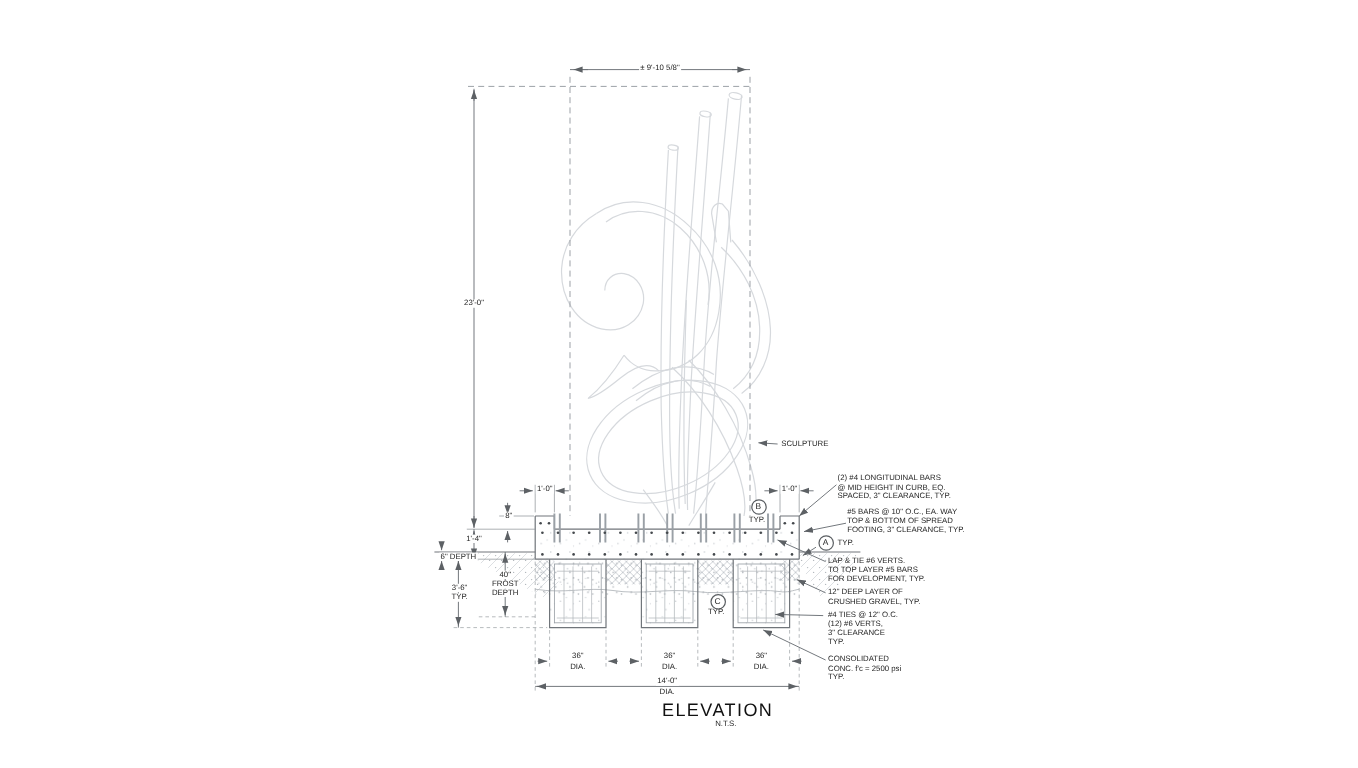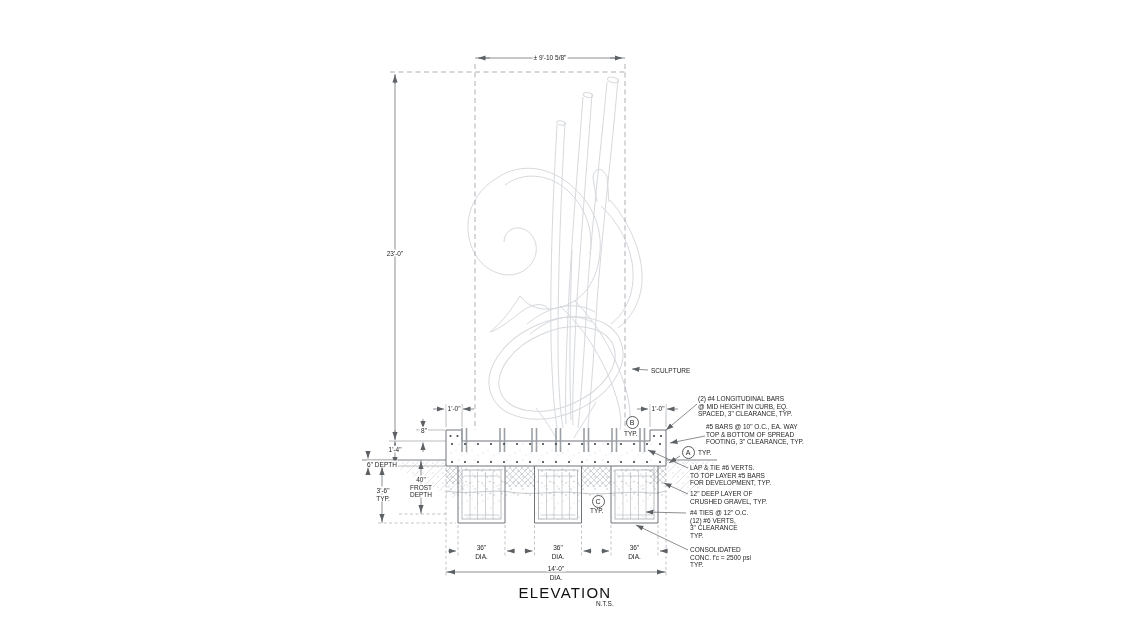--- a/index.html
+++ b/index.html
@@ -301,16 +301,16 @@
   <div>(12) #6 VERTS,</div>
   <div>3" CLEARANCE</div>
   <div>TYP.</div>
 </div>
 <div class="note" style="left:690px;top:546px;">
   <div>CONSOLIDATED</div>
   <div>CONC. f'c = 2500 psi</div>
   <div>TYP.</div>
 </div>
 
-<div class="title" style="left:555px;top:592px;padding-left:20px;">ELEVATION</div>
+<div class="title" style="left:588px;top:592px;padding-left:20px;">ELEVATION</div>
 <div class="nts" style="left:596px;top:600px;">N.T.S.</div>
 
 </div>
 
 </body></html>

